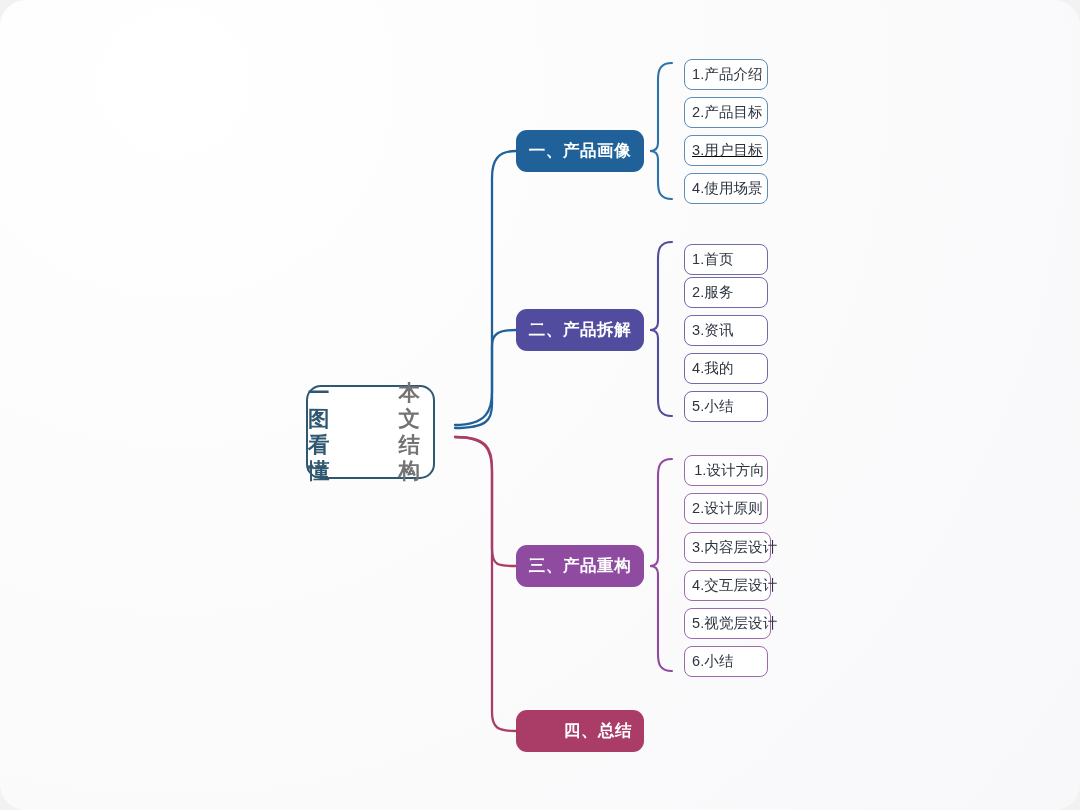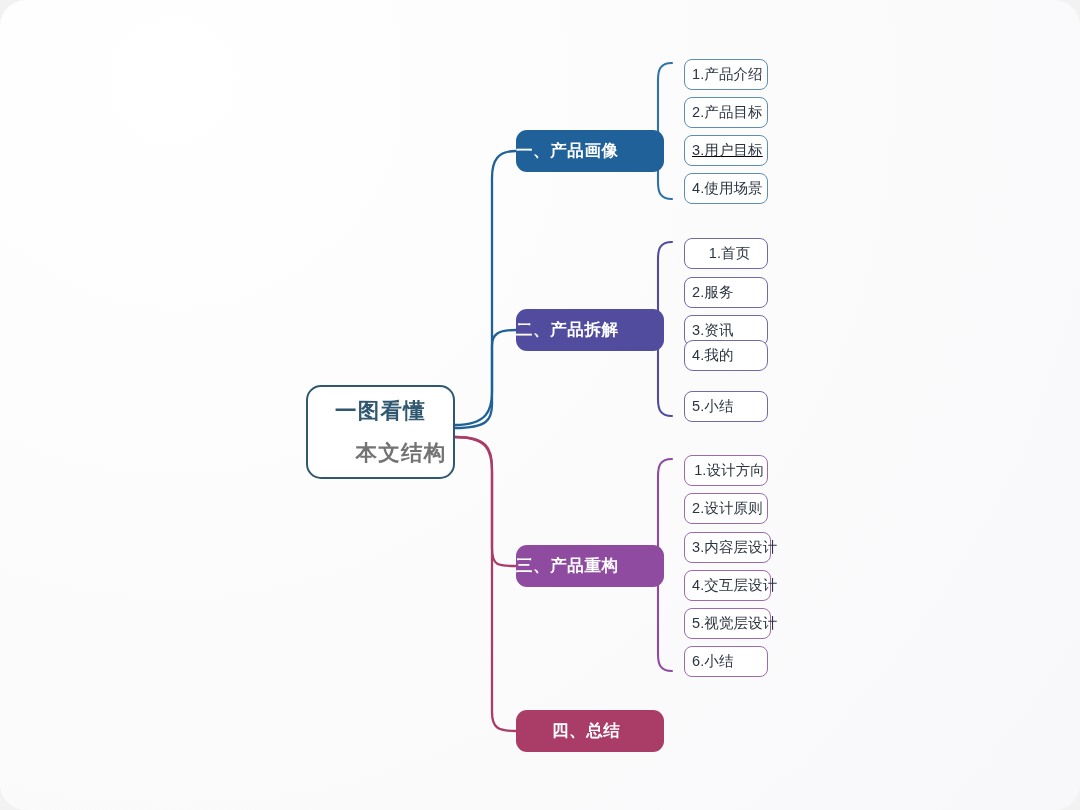--- a/index.html
+++ b/index.html
@@ -33,42 +33,42 @@
   .node {
     position: absolute;
     box-sizing: border-box;
     display: flex;
     align-items: center;
   }
   
   #root-node {
     left: 306px;
     top: 385px;
-    width: 149px;
+    width: 129px;
     height: 94px;
     border: 2.6px solid #2f5870;
     border-radius: 15px;
     background: #ffffff;
     justify-content: center;
-    flex-direction: column;
+    flex-direction: row;
     gap: 15px;
   }
   #root-node .rline {
     font-size: 21.5px;
     font-weight: bold;
     color: #2f5870;
     letter-spacing: 1.2px;
     line-height: 1.22;
   }
   
   .branch {
-    width: 148px;
+    width: 128px;
     height: 42px;
     border-radius: 11px;
-    justify-content: flex-start;
+    justify-content: center;
     left: 516px;
   }
   .branch .btext {
     font-size: 16.5px;
     font-weight: bold;
     color: #ffffff;
     letter-spacing: 0.6px;
     white-space: nowrap;
   }
   #branch-0 { top: 130px; }
@@ -156,30 +156,30 @@
   <div class="node leaf" style="top: 97px; border-color: rgb(93, 140, 181);">
     <span class="ltext">2.产品目标</span>
     </div>
   <div class="node leaf" style="top: 135px; border-color: rgb(93, 140, 181); text-decoration: underline;">
     <span class="ltext">3.用户目标</span>
     </div>
   <div class="node leaf" style="top: 173px; border-color: rgb(93, 140, 181);">
     <span class="ltext">4.使用场景</span>
     </div>
 
-  <div class="node leaf" style="top: 238px; border-color: rgb(111, 107, 171); justify-content: center;">
+  <div class="node leaf" style="top: 244px; border-color: rgb(111, 107, 171);">
     <span class="ltext">1.首页</span>
     </div>
   <div class="node leaf" style="top: 277px; border-color: rgb(111, 107, 171);">
     <span class="ltext">2.服务</span>
     </div>
   <div class="node leaf" style="top: 315px; border-color: rgb(111, 107, 171);">
     <span class="ltext">3.资讯</span>
     </div>
-  <div class="node leaf" style="top: 340px; border-color: rgb(111, 107, 171); border-radius: 9px;">
+  <div class="node leaf" style="top: 353px; border-color: rgb(111, 107, 171);">
     <span class="ltext">4.我的</span>
     </div>
   <div class="node leaf" style="top: 391px; border-color: rgb(111, 107, 171);">
     <span class="ltext">5.小结</span>
     </div>
 
   <div class="node leaf" style="top: 455px; border-color: rgb(156, 107, 173); justify-content: center;">
     <span class="ltext">1.设计方向</span>
     </div>
   <div class="node leaf" style="top: 493px; border-color: rgb(156, 107, 173);">

